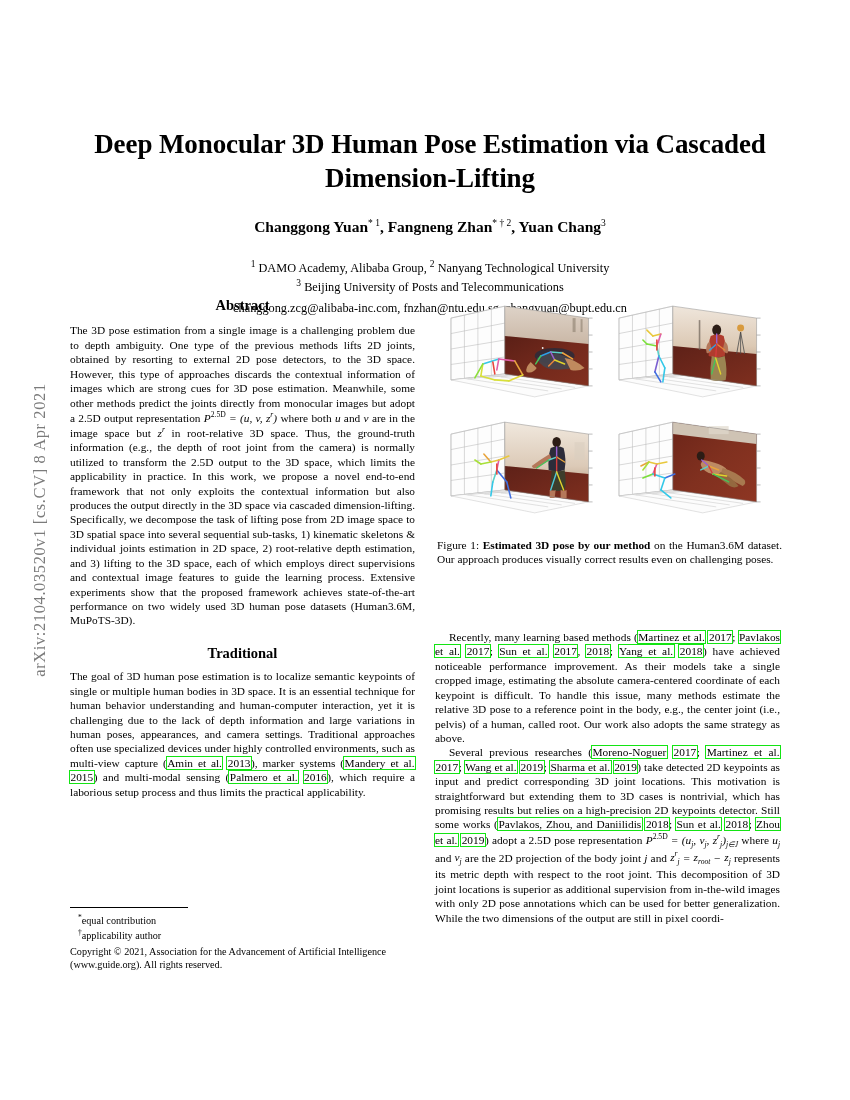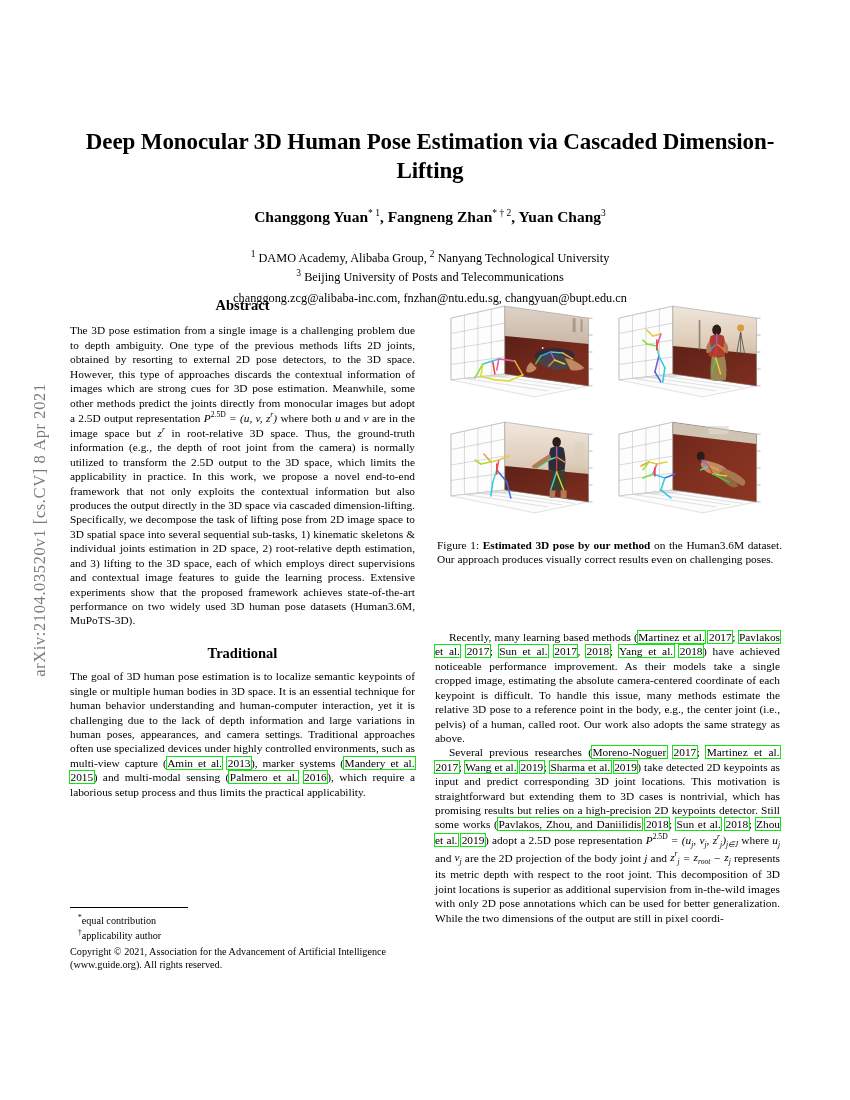--- a/index.html
+++ b/index.html
@@ -36,21 +36,21 @@
   .title-block {
     position: absolute;
     left: 60px;
     top: 128px;
     width: 740px;
     text-align: center;
   }
   .paper-title {
     font-family: "Liberation Serif", serif;
     font-weight: bold;
-    font-size: 23px;
+    font-size: 27px;
     letter-spacing: -0.1px;
     line-height: 1.25;
   }
   .authors {
     margin-top: 22px;
     font-family: "Liberation Serif", serif;
     font-weight: bold;
     font-size: 15.5px;
   }
   .authors sup, .affil sup {

